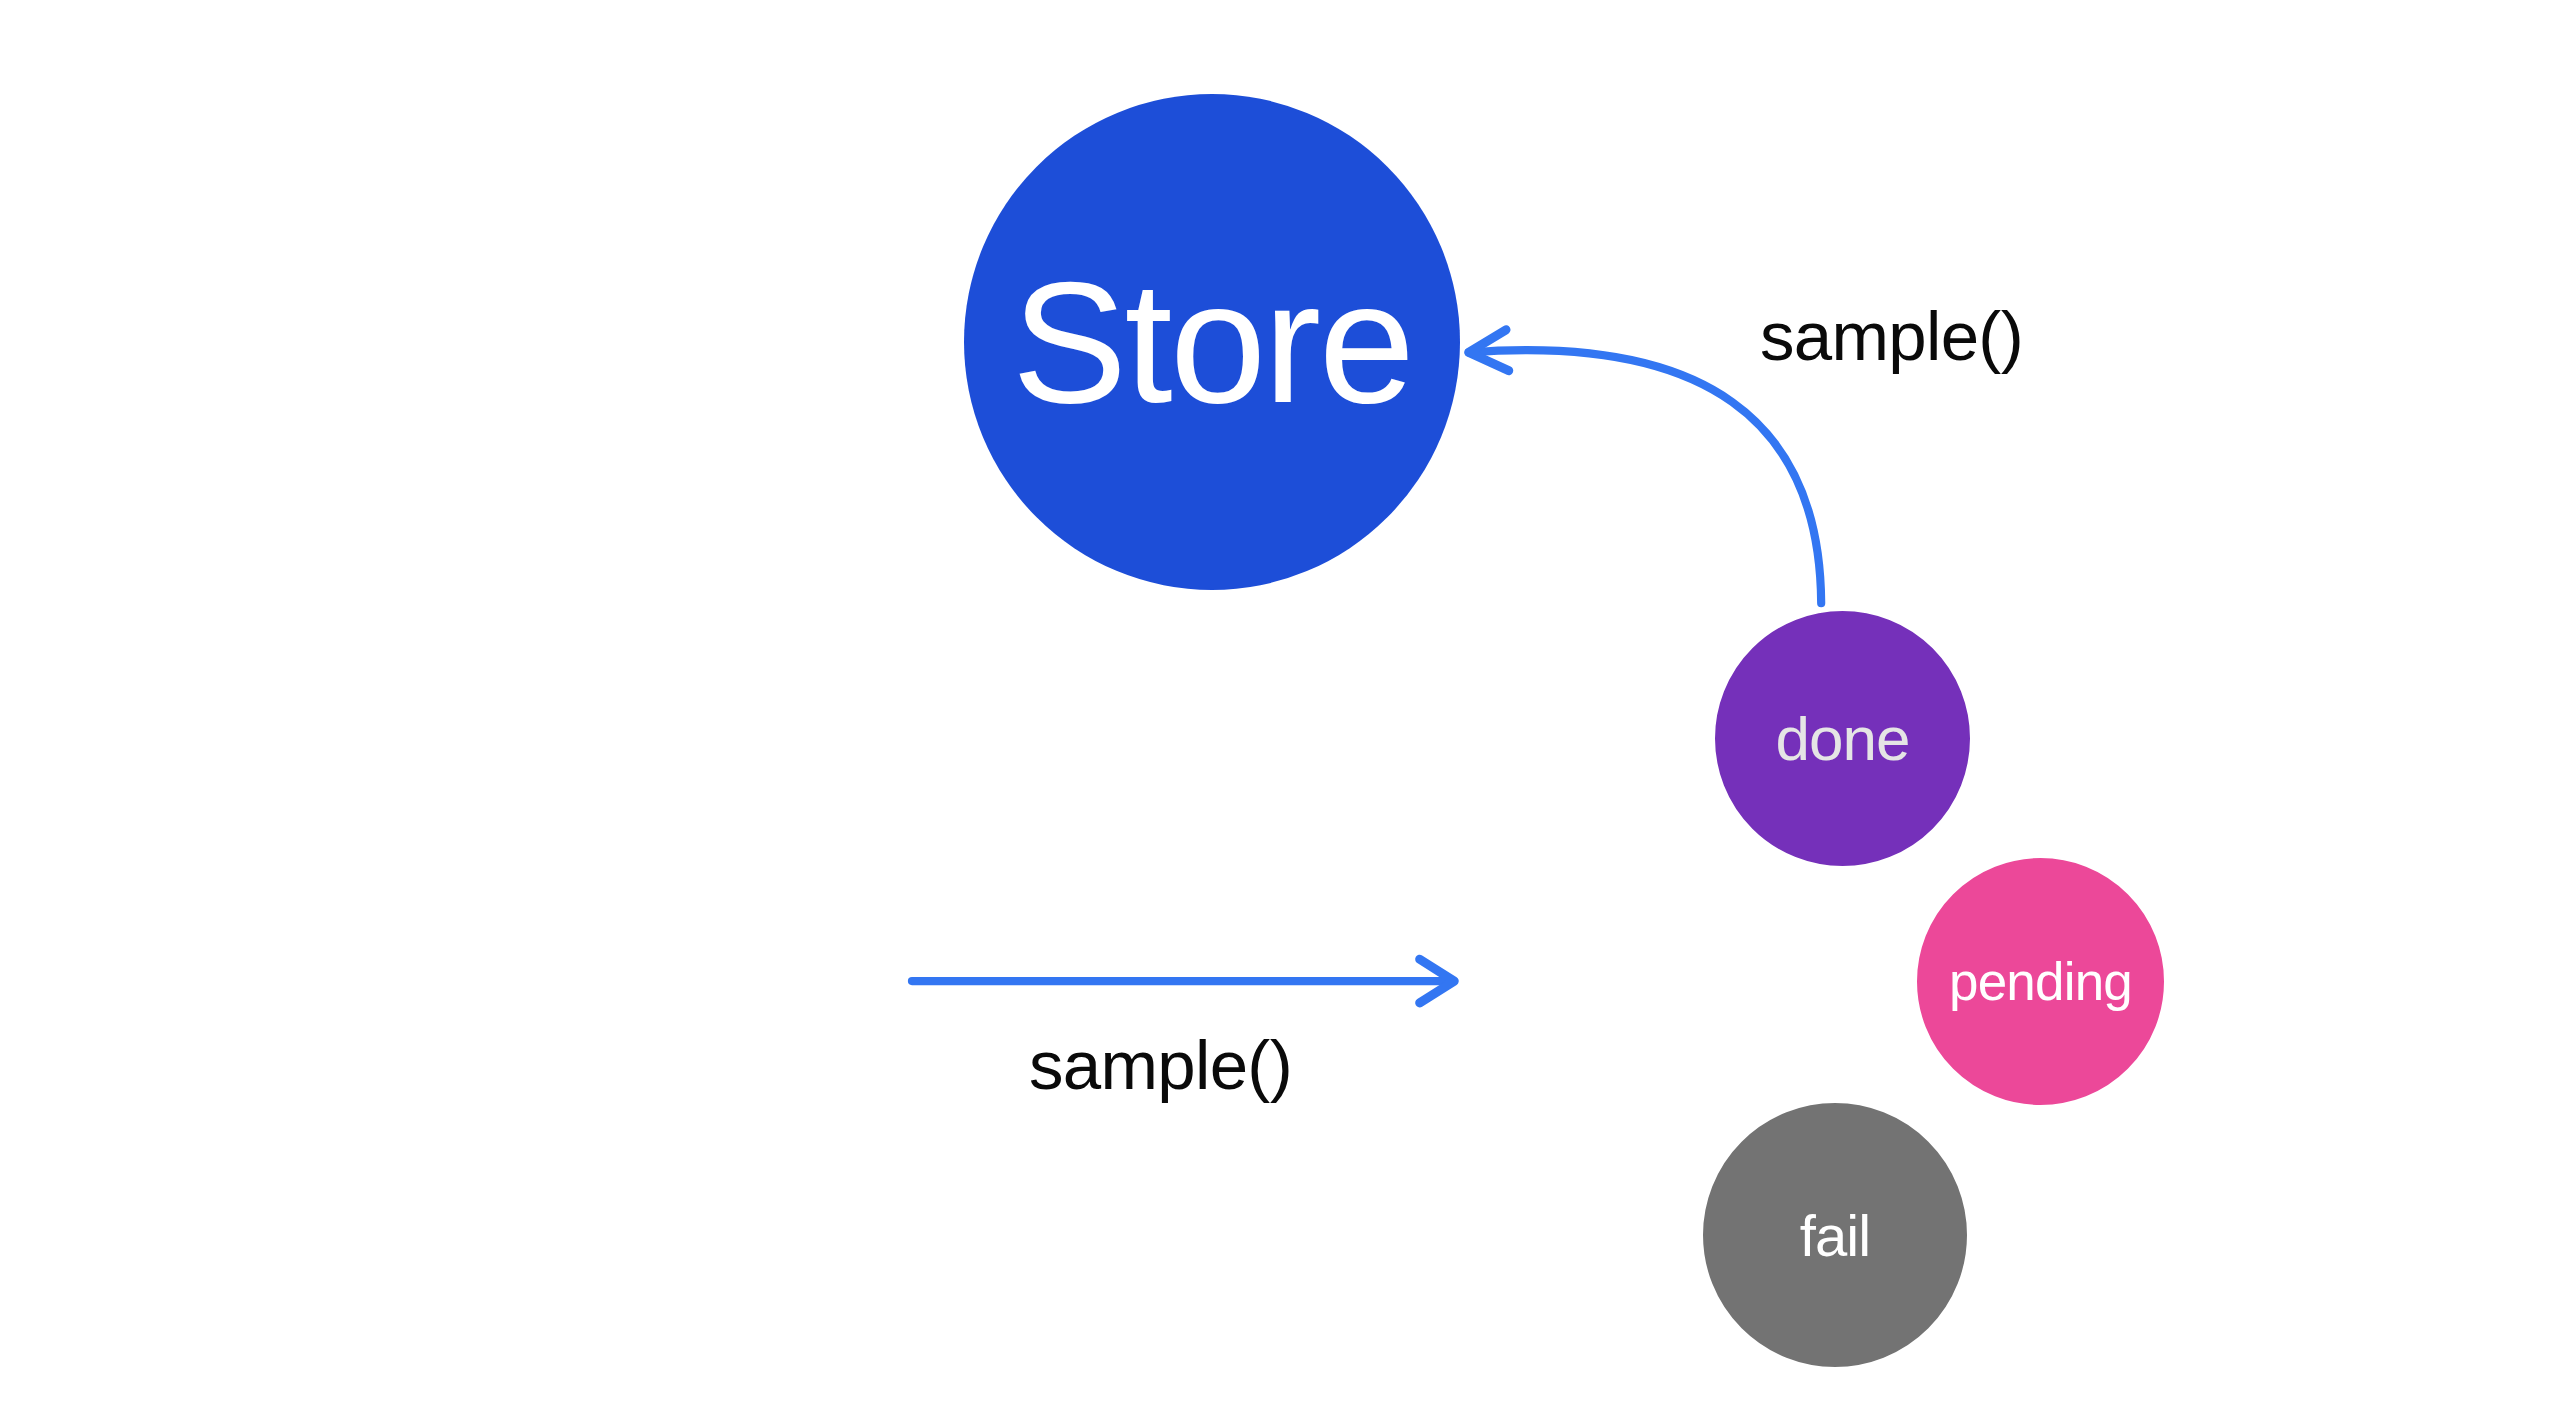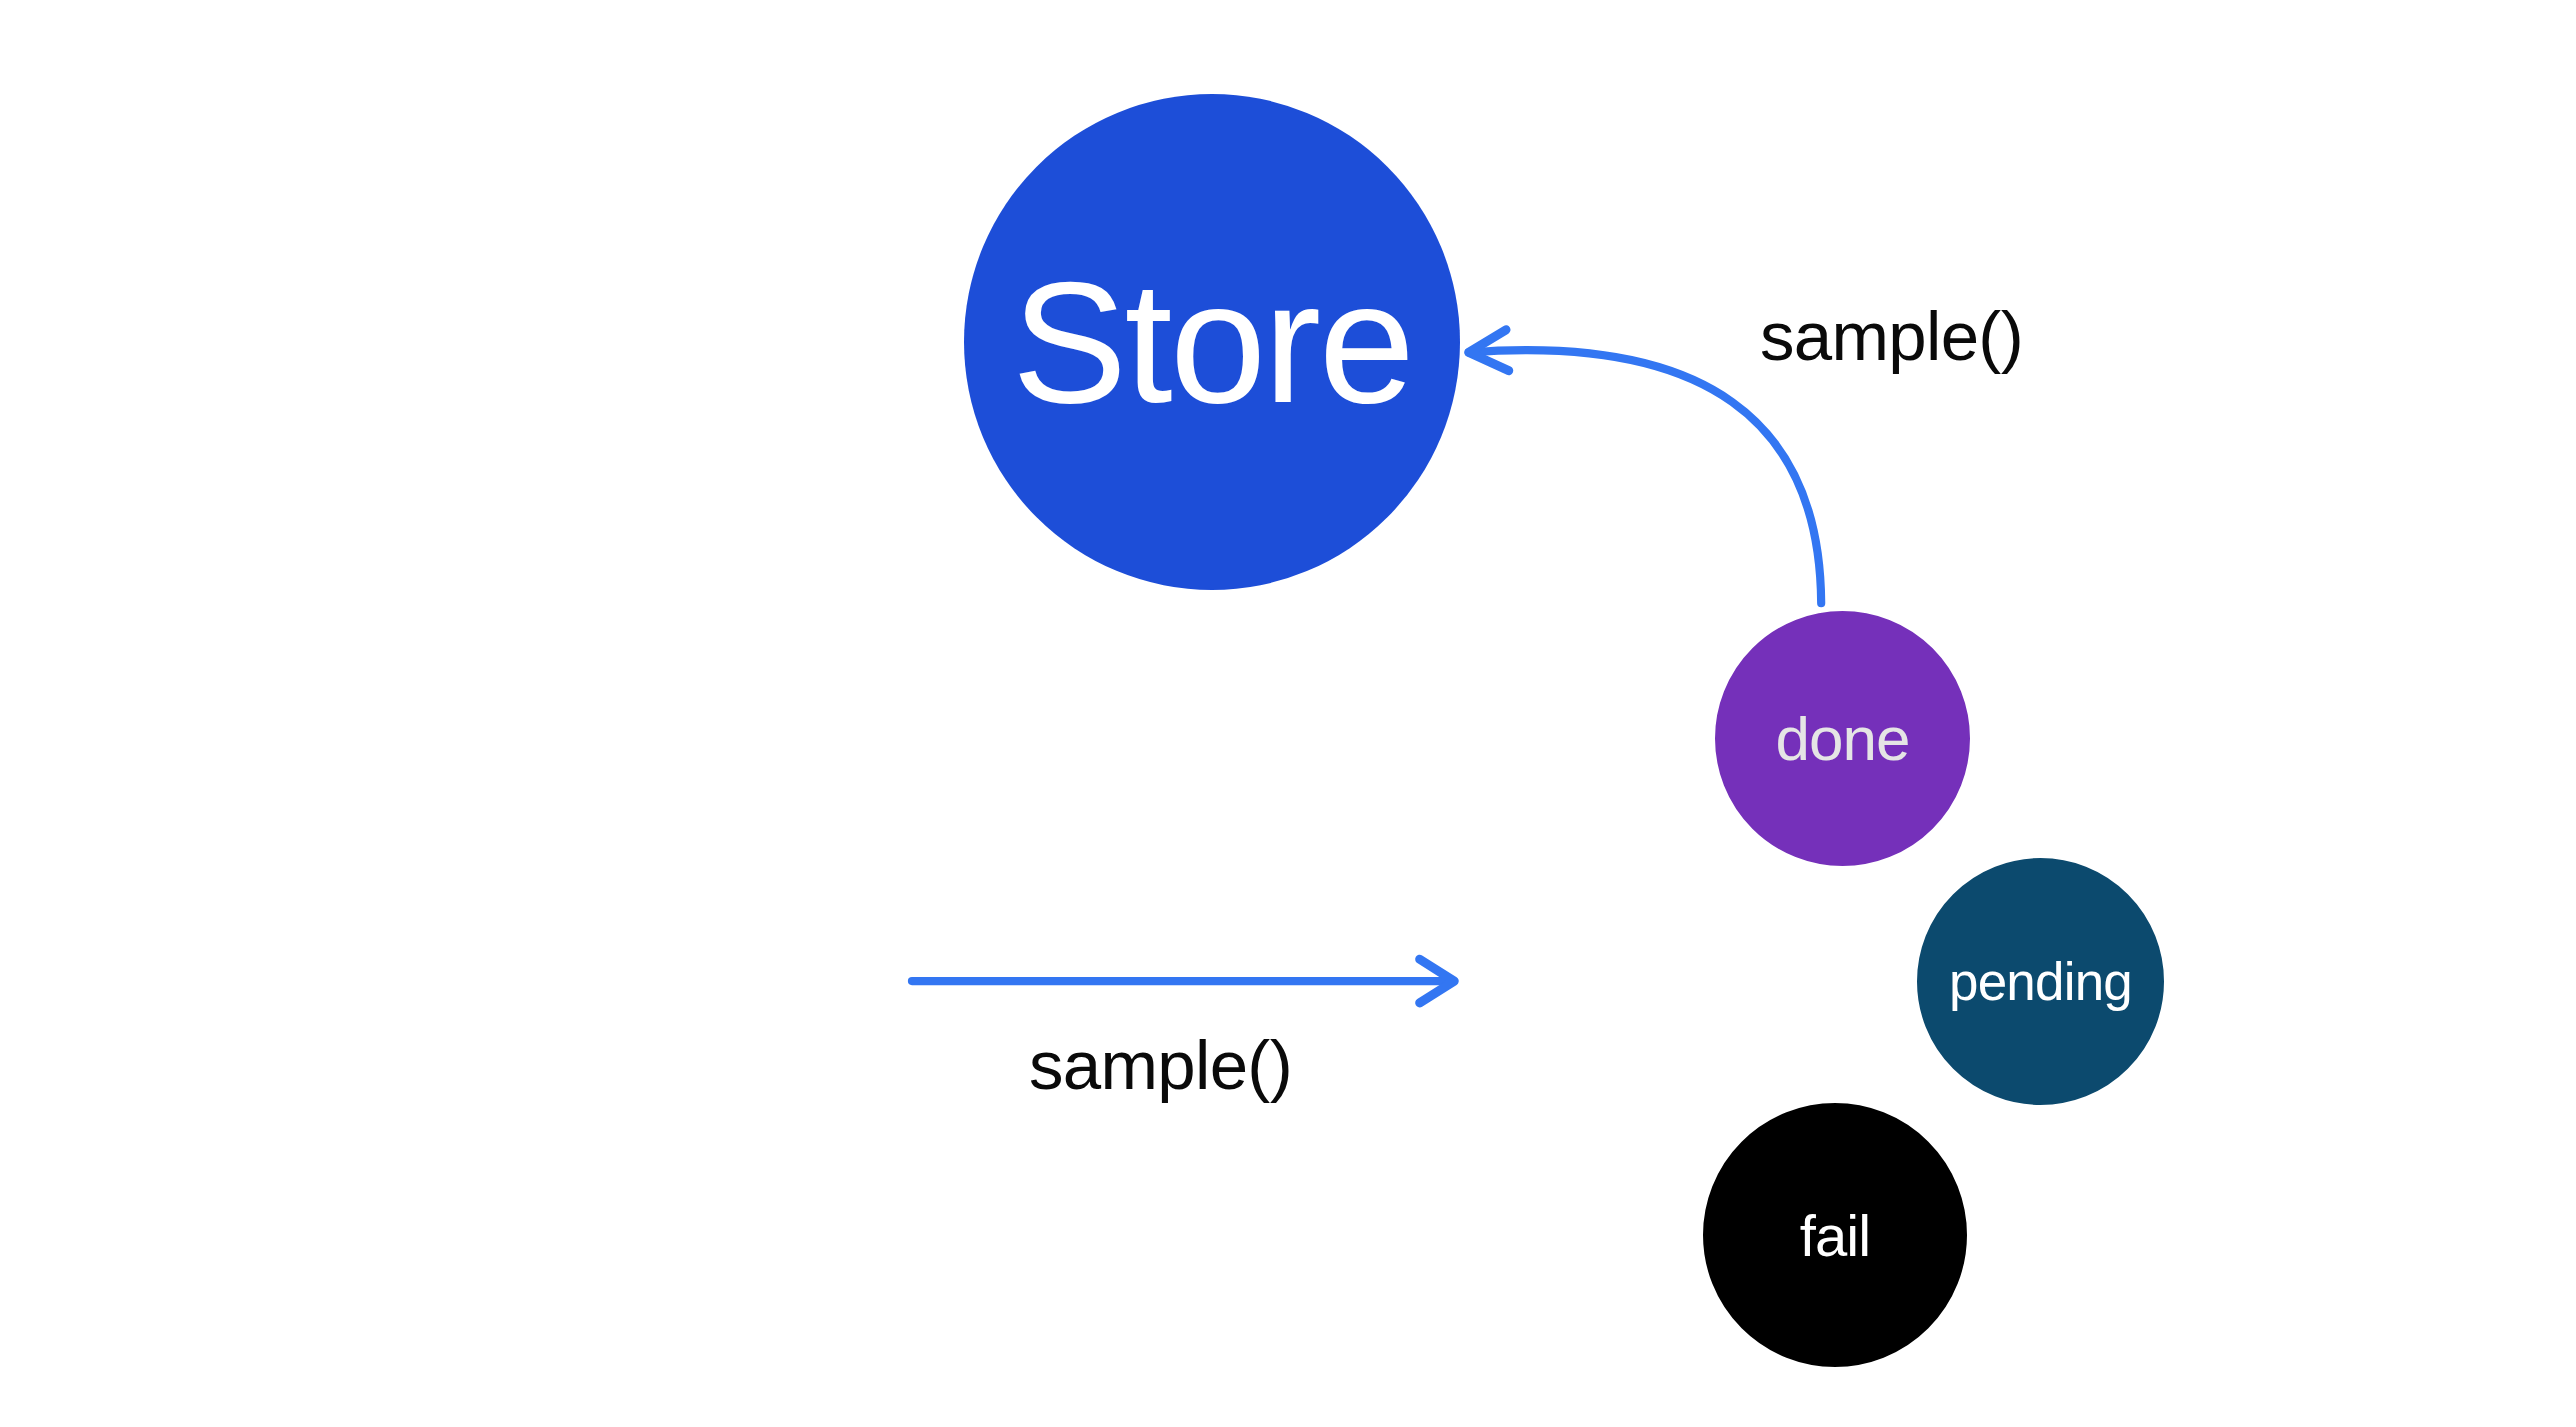--- a/index.html
+++ b/index.html
@@ -78,25 +78,25 @@
   <div class="node node-store" style="background-color: #1d4ed8;">
     <span class="node-label" style="color: rgb(255, 255, 255);">Store</span>
   </div>
 
 
 
   <div class="node node-sm node-done" style="background-color: rgb(117, 48, 186);">
     <span class="node-label" style="color: #e5e5e5;">done</span>
   </div>
 
-  <div class="node node-sm node-pending" style="background-color: #0c4a6e;">
+  <div class="node node-sm node-pending" style="background-color: #ec4899;">
     <span class="node-label" style="color: rgb(255, 255, 255);">pending</span>
   </div>
 
-  <div class="node node-sm node-fail" style="background-color: #000000;">
+  <div class="node node-sm node-fail" style="background-color: #737373;">
     <span class="node-label" style="color: rgb(255, 255, 255);">fail</span>
   </div>
 
   <svg class="arrows" viewBox="0 0 2836 1572" xmlns="http://www.w3.org/2000/svg">
     <g>
       <path d="M 1004 1080 L 1597 1080" fill="none" stroke-width="9" stroke-linecap="round" stroke="#3376F2"></path>
       <path d="M 1563 1056 L 1601 1080 L 1563 1104" fill="none" stroke-width="10" stroke-linecap="round" stroke-linejoin="round" stroke="#3376F2"></path>
     </g>
     <g>
       <path d="M 2005 664 Q 2003 359 1617 388" fill="none" stroke-width="9" stroke-linecap="round" stroke="#3376F2"></path>

